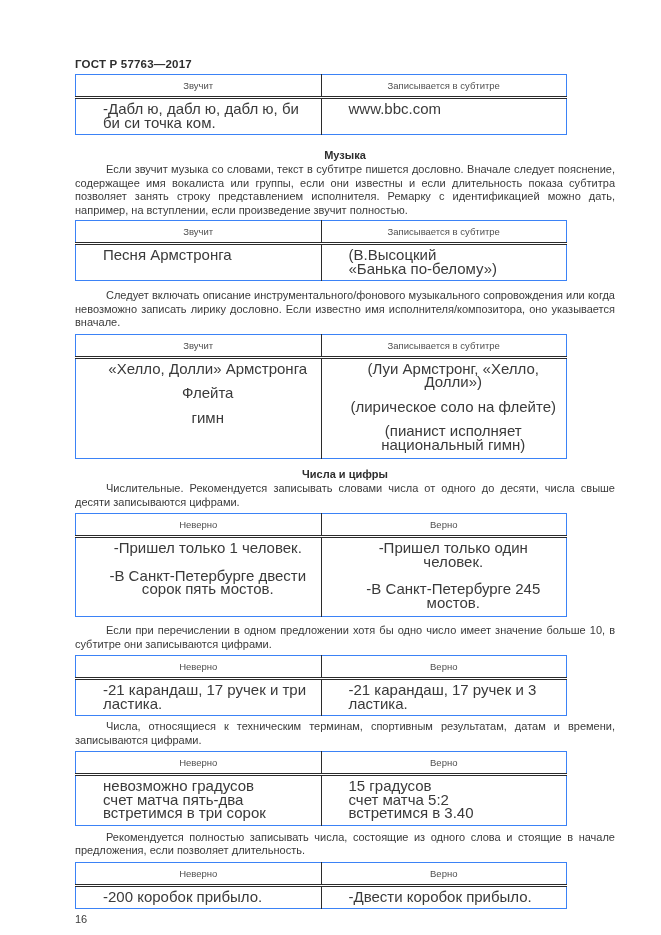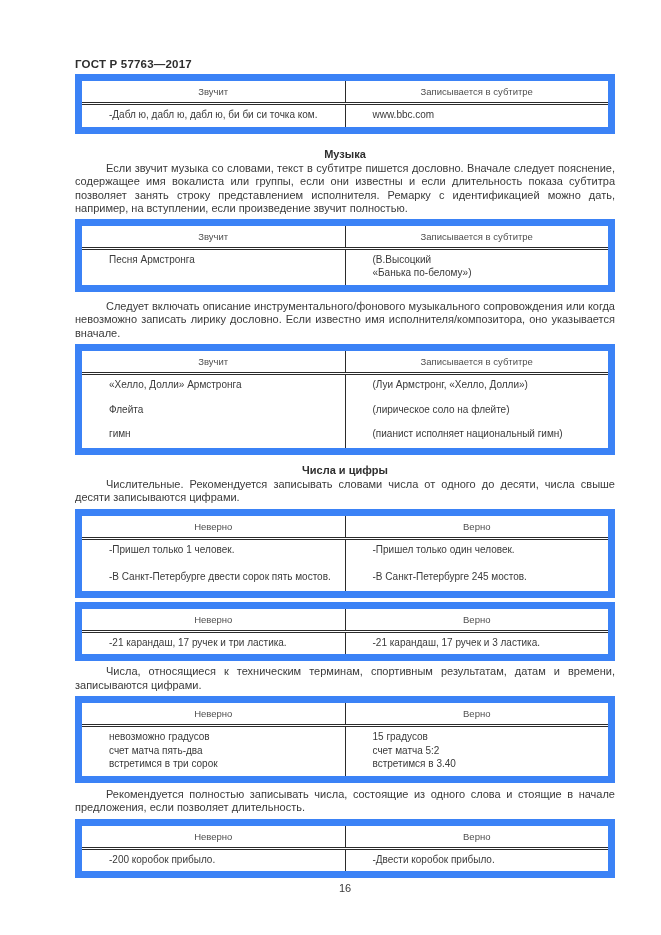--- a/index.html
+++ b/index.html
@@ -37,58 +37,57 @@
   }
   .heading {
     margin: 0;
     font-size: 11px;
     font-weight: bold;
     text-align: center;
     color: #2e2e2e;
     line-height: 13px;
   }
   table.gtable {
-    width: 540px;
+    width: 492px;
     border-collapse: collapse;
     table-layout: fixed;
-    border: 7px solid #3b82f6;
+    border: 1px solid #3b82f6;
   }
   .gtable thead th {
     font-weight: normal;
     font-size: 9.5px;
     line-height: 11px;
     color: #4f4f4f;
     text-align: center;
     padding: 5px 4px;
     border-bottom: 3px double #2b2b2b;
   }
   .gtable td {
-    font-size: 10px;
+    font-size: 15px;
     line-height: 13.5px;
     color: #3a3a3a;
     vertical-align: top;
     padding: 3px 8px 5px 27px;
   }
   .gtable th + th,
   .gtable td + td {
     border-left: 1px solid #2b2b2b;
   }
   .gtable tbody tr + tr td {
     border-top: 1px solid #2b2b2b;
   }
   .cell-lines div { line-height: 13.5px; }
   .stack-wide > div + div  { margin-top: 11px; }
   .stack-med  > div + div  { margin-top: 14px; }
   .stack-tight > div + div { margin-top: 0; }
-  .pad-tall td { padding-bottom: 7px; }
+  .pad-tall td { padding-bottom: 7px; text-align: center; }
   .page-number {
     font-size: 11px;
     color: #3a3a3a;
     line-height: 13px;
-    text-align: center;
   }
   
   .gap-p1 { margin-top: 19px; }
   .gap-t1 { margin-top: 3px; }
   .gap-h1 { margin-top: 14px; }
   .gap-p2 { margin-top: 1px; }
   .gap-t2 { margin-top: 3px; }
   .gap-p3 { margin-top: 8px; }
   .gap-t3 { margin-top: 4px; }
   .gap-h2 { margin-top: 9px; }
@@ -216,20 +215,21 @@
         <td>
           <div class="cell-lines stack-med">
             <div>-Пришел только один человек.</div>
             <div>-В Санкт-Петербурге 245 мостов.</div>
           </div>
         </td>
       </tr>
     </tbody>
   </table>
 
+  <p class="para gap-p5">Если при перечислении в одном предложении хотя бы одно число имеет значение больше 10, в субтитре они записываются цифрами.</p>
 
   <table class="gtable gap-t5">
     <colgroup>
         <col style="width:50%">
         <col style="width:50%">
       </colgroup>
     <thead>
       <tr>
         <th>Неверно</th>
         <th>Верно</th>

